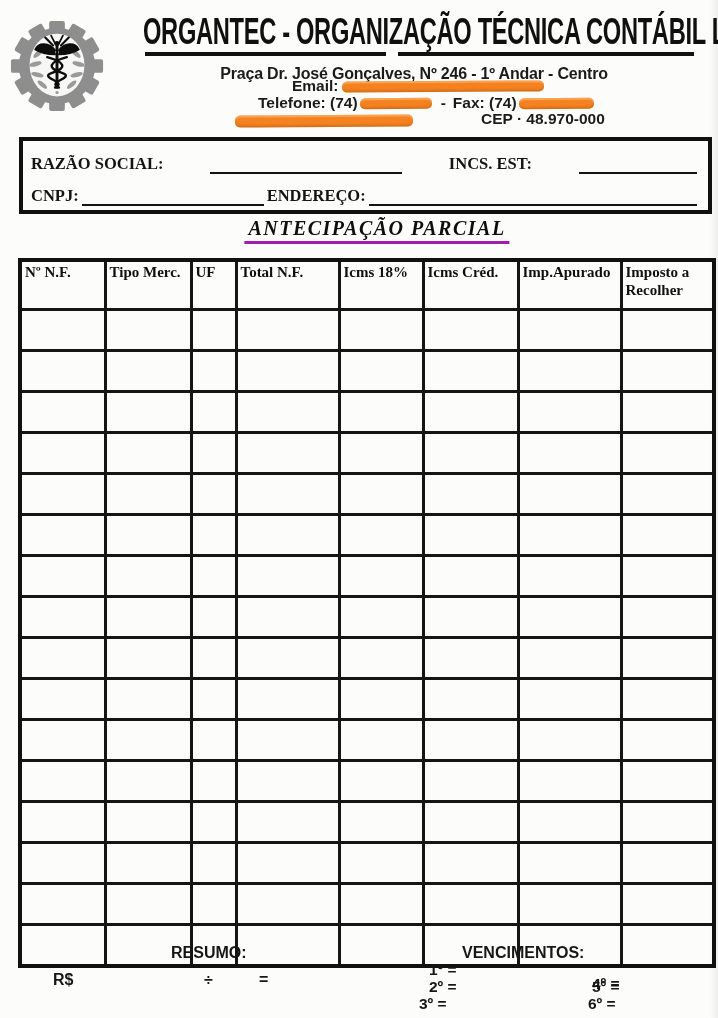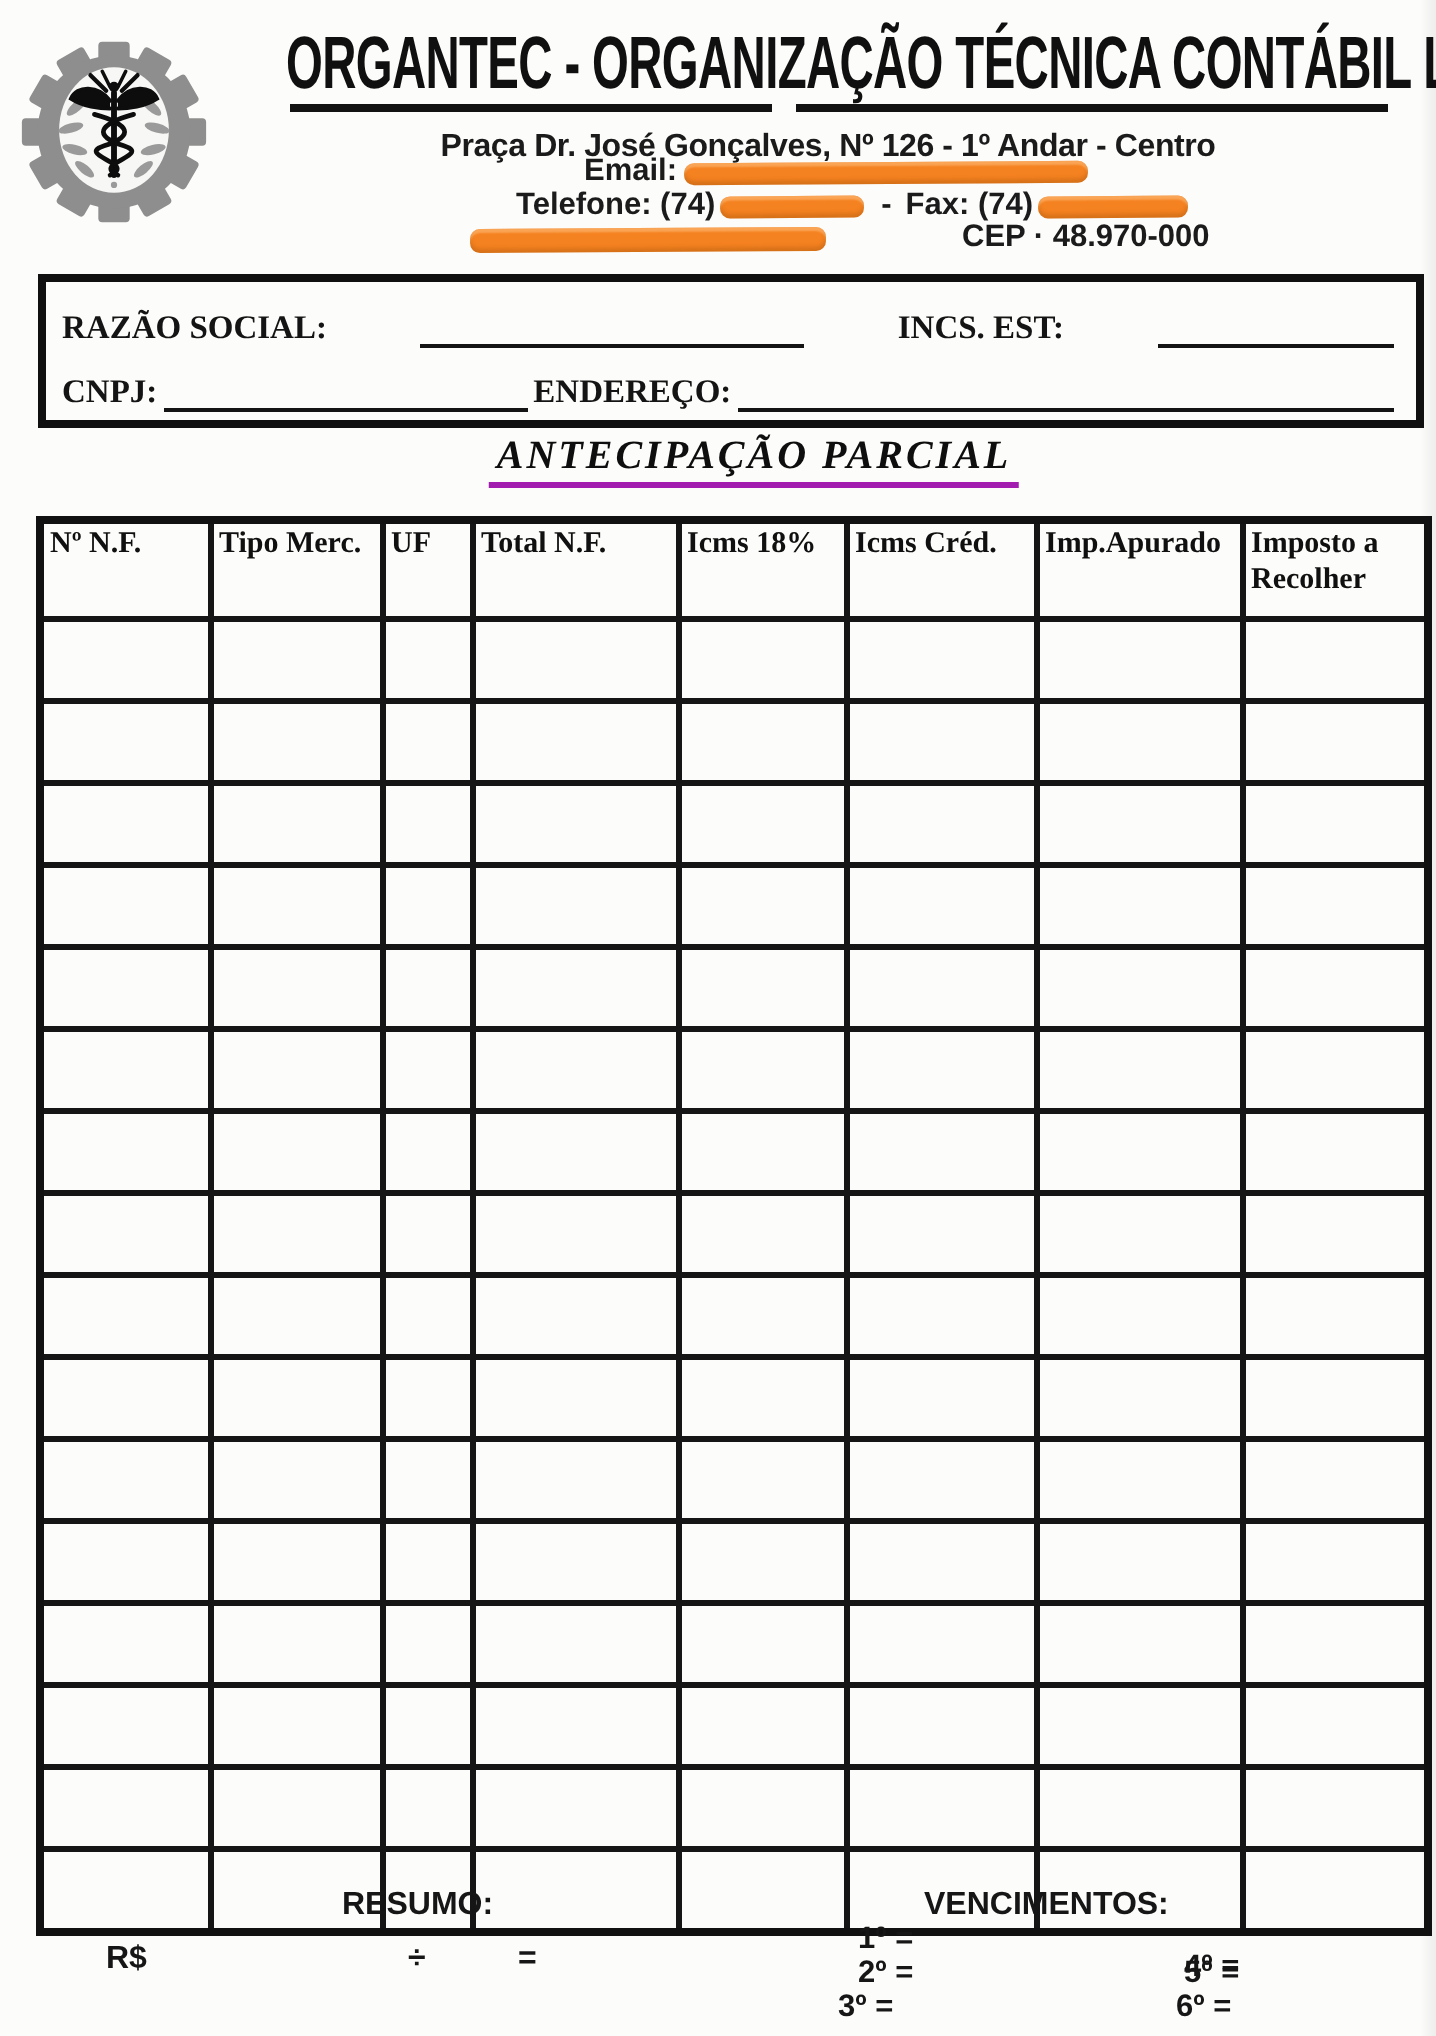--- a/index.html
+++ b/index.html
@@ -124,21 +124,21 @@
         <path d="M60,41 C42,46 39,52 55,57 C70,62 38,66 52,72" stroke-width="2.4"></path>
       </g>
       <circle cx="50" cy="27" r="2.6" fill="#0d0d0d"></circle>
     </svg>
   </div>
 
   <div class="abs company-name">ORGANTEC - ORGANIZAÇÃO TÉCNICA CONTÁBIL LTDA.</div>
   <div class="abs title-underline tu1"></div>
   <div class="abs title-underline tu2"></div>
 
-  <div class="abs address-line">Praça Dr. José Gonçalves, Nº 126 - 1º Andar - Centro</div>
+  <div class="abs address-line">Praça Dr. José Gonçalves, Nº 246 - 1º Andar - Centro</div>
 
   <div class="abs" style="left:292px;top:77px;">
     <span class="contact-row">
       <span>Email:</span>
       <span class="redaction" style="width:202px;margin-left:3px;"></span>
     </span>
   </div>
 
   <div class="abs" style="left:258px;top:94px;">
     <span class="contact-row">

